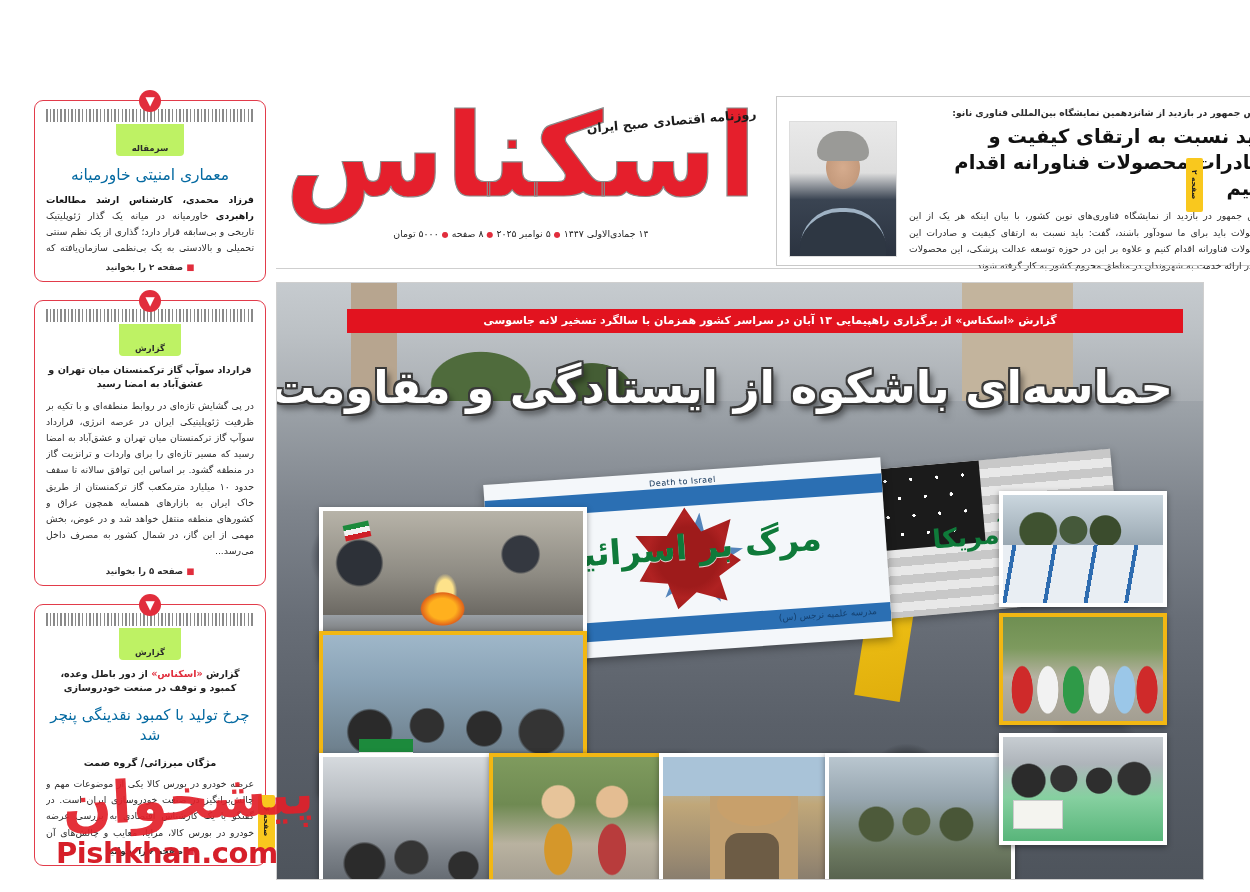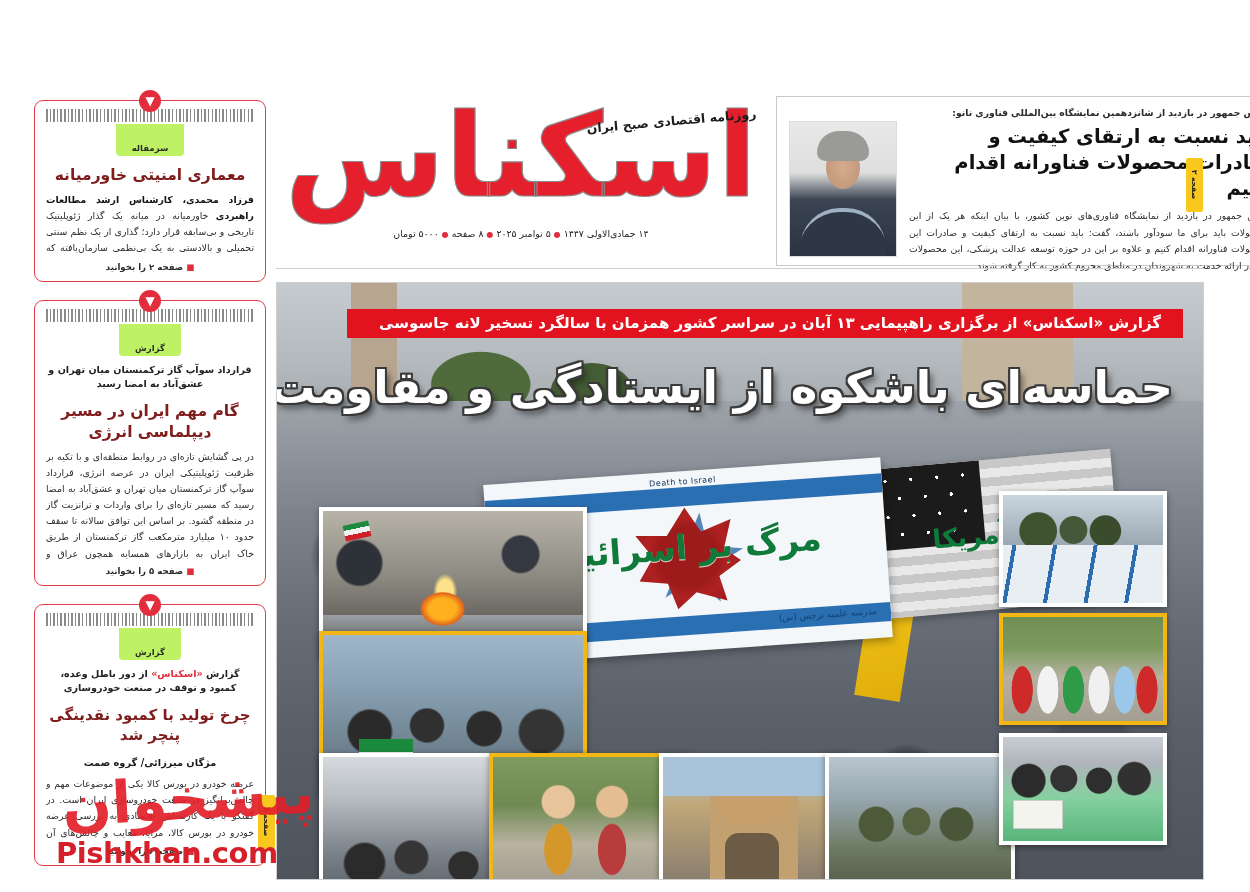--- a/index.html
+++ b/index.html
@@ -84,22 +84,22 @@
     font-size: 8.5px;
     font-weight: bold;
     padding: 19px 16px 3px 16px;
     border-radius: 0 0 4px 4px;
     letter-spacing: 0;
   }
 
   .card-title {
     text-align: center;
     font-size: 15.5px;
-    font-weight: bold;
-    color: #7f1d1d;
+    font-weight: normal;
+    color: #0369a1;
     margin-top: 9px;
     line-height: 1.35;
   }
   .card-title.small { font-size: 15px; }
 
   .card-overline {
     text-align: center;
     font-size: 9.6px;
     font-weight: bold;
     color: #222;
@@ -336,21 +336,21 @@
   }
 
   
   .red-banner {
     position: absolute;
     left: 70px;
     top: 26px;
     right: 20px;
     background: #e2131f;
     color: #ffffff;
-    font-size: 15px;
+    font-size: 11px;
     font-weight: bold;
     text-align: center;
     padding: 5px 10px 6px 20px;
     direction: rtl;
     line-height: 1.22;
     z-index: 6;
     white-space: nowrap;
     overflow: hidden;
   }
 
@@ -706,21 +706,20 @@
       </div>
     </div>
 
     <div class="side-card card-2">
       <div class="card-arrow">▼</div>
       <div class="comb"></div>
       <div class="badge-row">
         <span class="kicker-badge">گزارش</span>
       </div>
       <div class="card-overline">قرارداد سوآپ گاز ترکمنستان میان تهران و عشق‌آباد به امضا رسید</div>
-      <div class="card-title">گام مهم ایران در مسیر دیپلماسی انرژی</div>
       <div class="card-body">در پی گشایش تازه‌ای در روابط منطقه‌ای و با تکیه بر ظرفیت ژئوپلیتیکی ایران در عرصه انرژی، قرارداد سوآپ گاز ترکمنستان میان تهران و عشق‌آباد به امضا رسید که مسیر تازه‌ای را برای واردات و ترانزیت گاز در منطقه گشود. بر اساس این توافق سالانه تا سقف حدود ۱۰ میلیارد مترمکعب گاز ترکمنستان از طریق خاک ایران به بازارهای همسایه همچون عراق و کشورهای منطقه منتقل خواهد شد و در عوض، بخش مهمی از این گاز، در شمال کشور به مصرف داخل می‌رسد...</div>
       <div class="card-more">
         <span class="dot">■</span>
         <span>صفحه ۵ را بخوانید</span>
       </div>
     </div>
 
     <div class="side-card card-3">
       <div class="card-arrow">▼</div>
       <div class="comb"></div>

